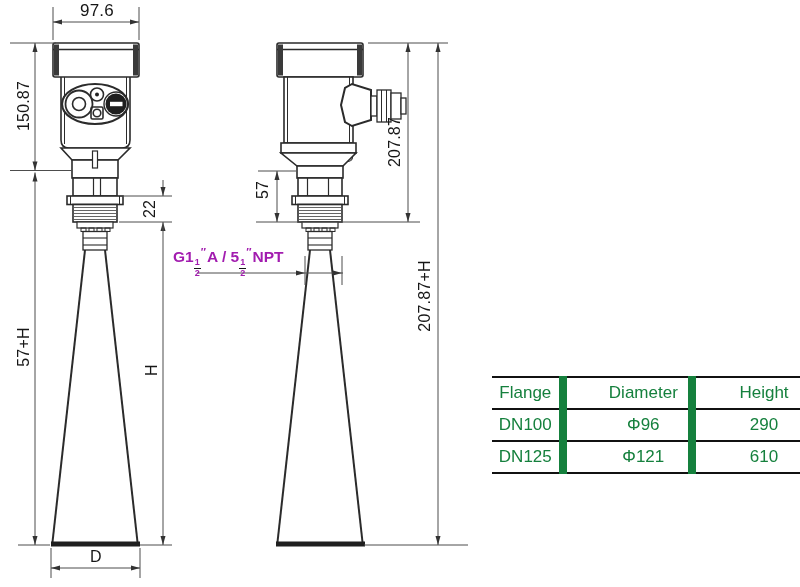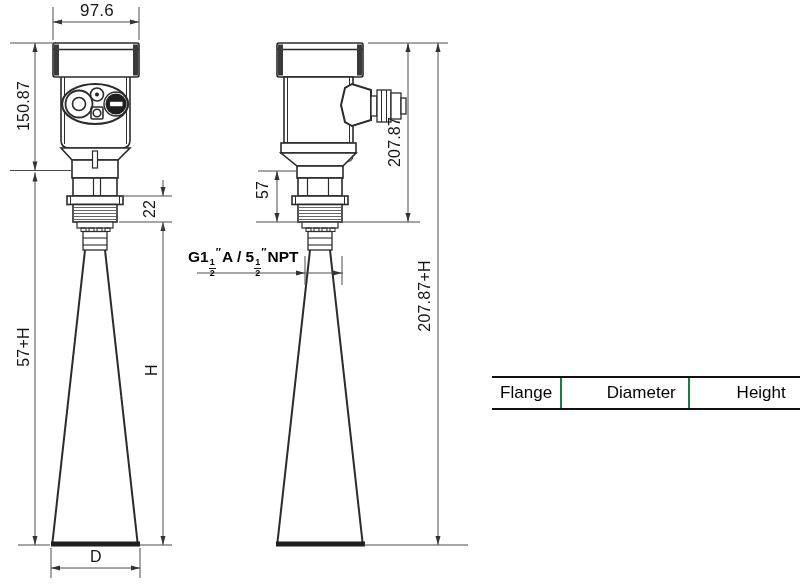--- a/index.html
+++ b/index.html
@@ -8,40 +8,40 @@
     background:#ffffff; font-family:"Liberation Sans", sans-serif; color:#111;
   }
   .stage { position:absolute; left:0; top:0; width:800px; height:473px; }
   svg { position:absolute; left:0; top:0; }
   .dim-label {
     position:absolute; transform:translate(-50%,-50%);
     font-size:16px; color:#161616; white-space:nowrap; letter-spacing:.2px;
   }
   .rot { transform:translate(-50%,-50%) rotate(-90deg); }
   .thread-spec {
-    position:absolute; left:188px; top:246px; white-space:nowrap;
-    font-size:15.5px; font-weight:700; color:#000000;
+    position:absolute; left:173px; top:246px; white-space:nowrap;
+    font-size:15.5px; font-weight:700; color:#a21caf;
   }
   .frac {
     display:inline-flex; flex-direction:column; align-items:center;
     font-size:9px; line-height:1.05; vertical-align:-3px; font-weight:700;
   }
   .fnum { border-bottom:1px solid #161616; padding:0 1px; }
   .prime { font-size:11px; vertical-align:super; margin:0 1px 0 0; }
   table.spec {
     position:absolute; left:492px; top:376px; border-collapse:collapse;
-    font-size:17px; color:#000000;
+    font-size:17px; color:#15803d;
   }
   table.spec th, table.spec td {
     font-weight:400; text-align:center; vertical-align:middle;
     height:30px; padding:0 4px; border-bottom:2px solid #111;
   }
   table.spec thead th { border-top:2.5px solid #111; }
   table.spec tr:last-child td { border-bottom:2.5px solid #111; }
-  table.spec th + th, table.spec td + td { border-left:2px solid #15803d;padding-left:36px; }
+  table.spec th + th, table.spec td + td { border-left:8px solid #15803d;padding-left:36px; }
   .c0 { width:74px; } .c1 { width:115px; } .c2 { width:104px;margin-left:34px; }
 </style>
 </head>
 <body>
 
 <div class="stage">
 
 <svg width="800" height="587" viewBox="0 0 800 587">
   <g stroke="#2b2b2b" stroke-width="1.6" fill="none">
 
@@ -270,16 +270,26 @@
 
 <table class="spec">
   <thead>
     <tr>
       <th class="c0">Flange</th>
       <th class="c1">Diameter</th>
       <th class="c2">Height</th>
     </tr>
   </thead>
   <tbody>
+    <tr>
+      <td>DN100</td>
+      <td>Φ96</td>
+      <td>290</td>
+    </tr>
+    <tr>
+      <td>DN125</td>
+      <td>Φ121</td>
+      <td>610</td>
+    </tr>
   </tbody>
 </table>
 
 </div>
 
 </body></html>

